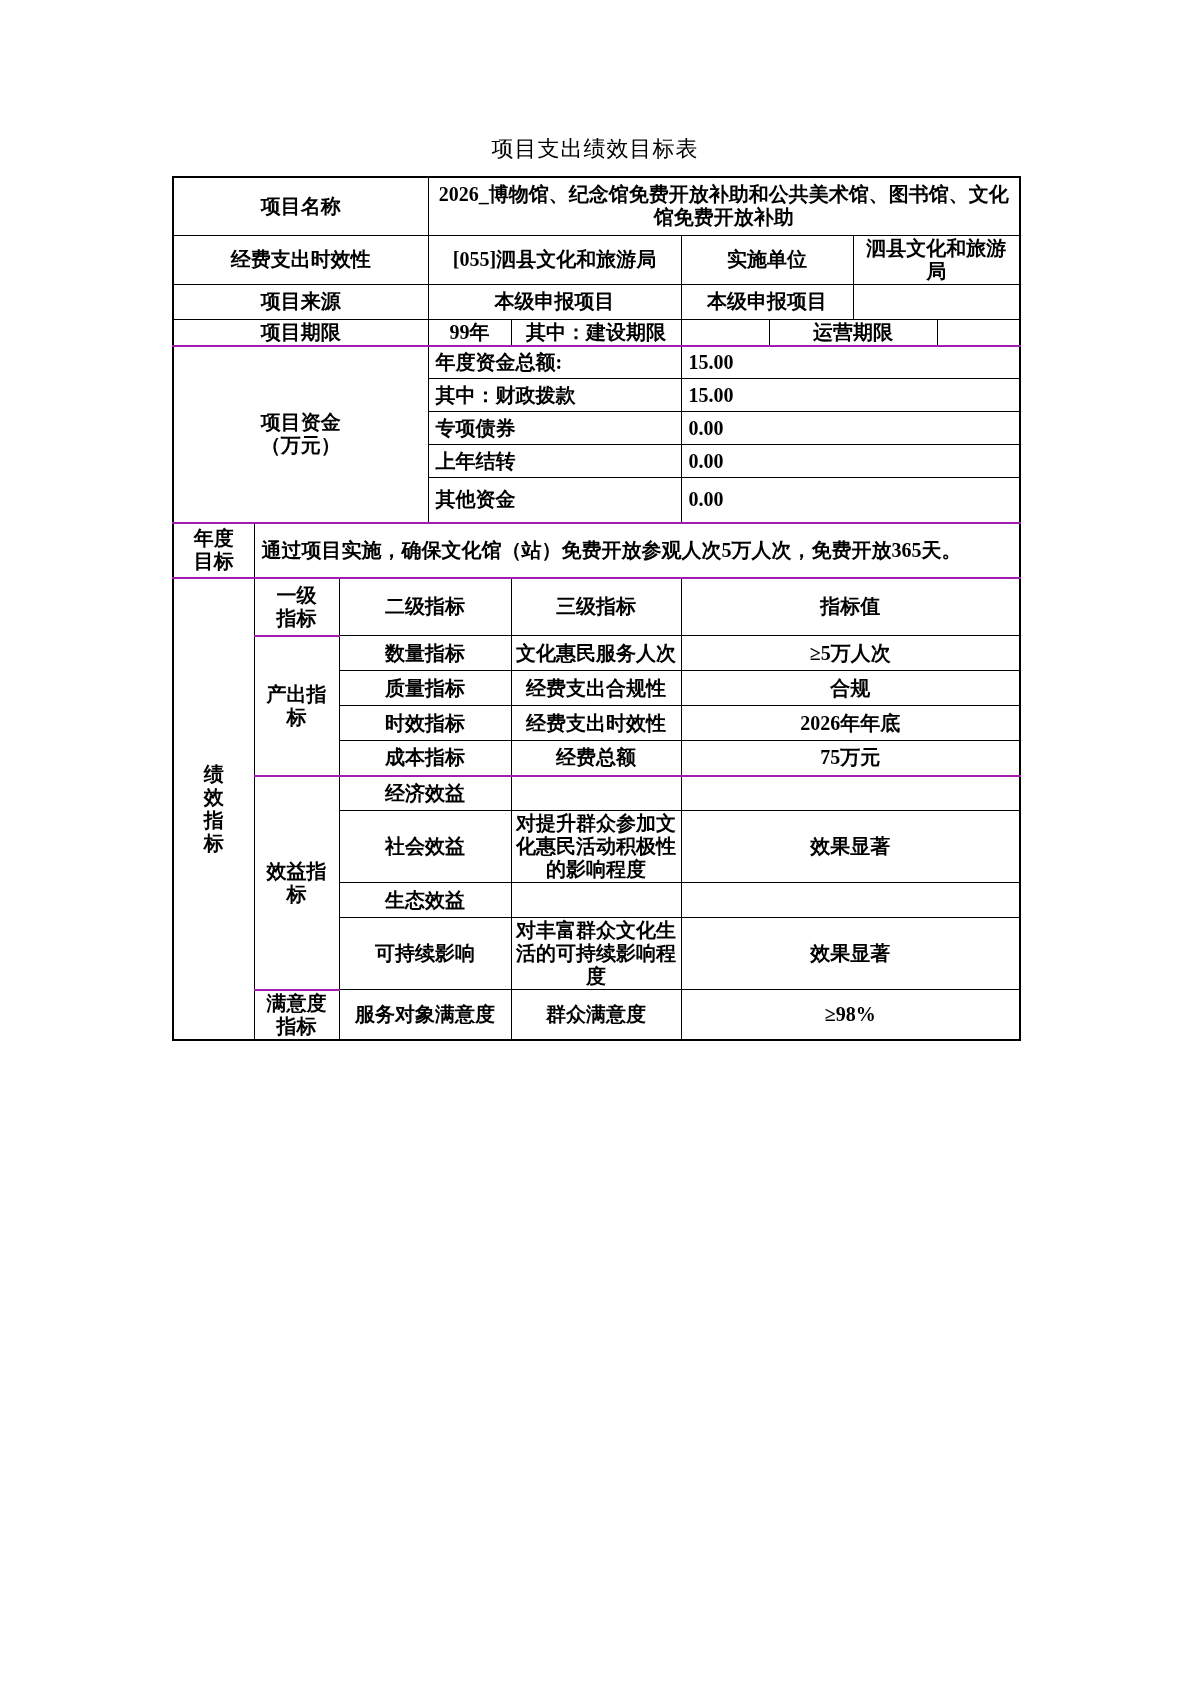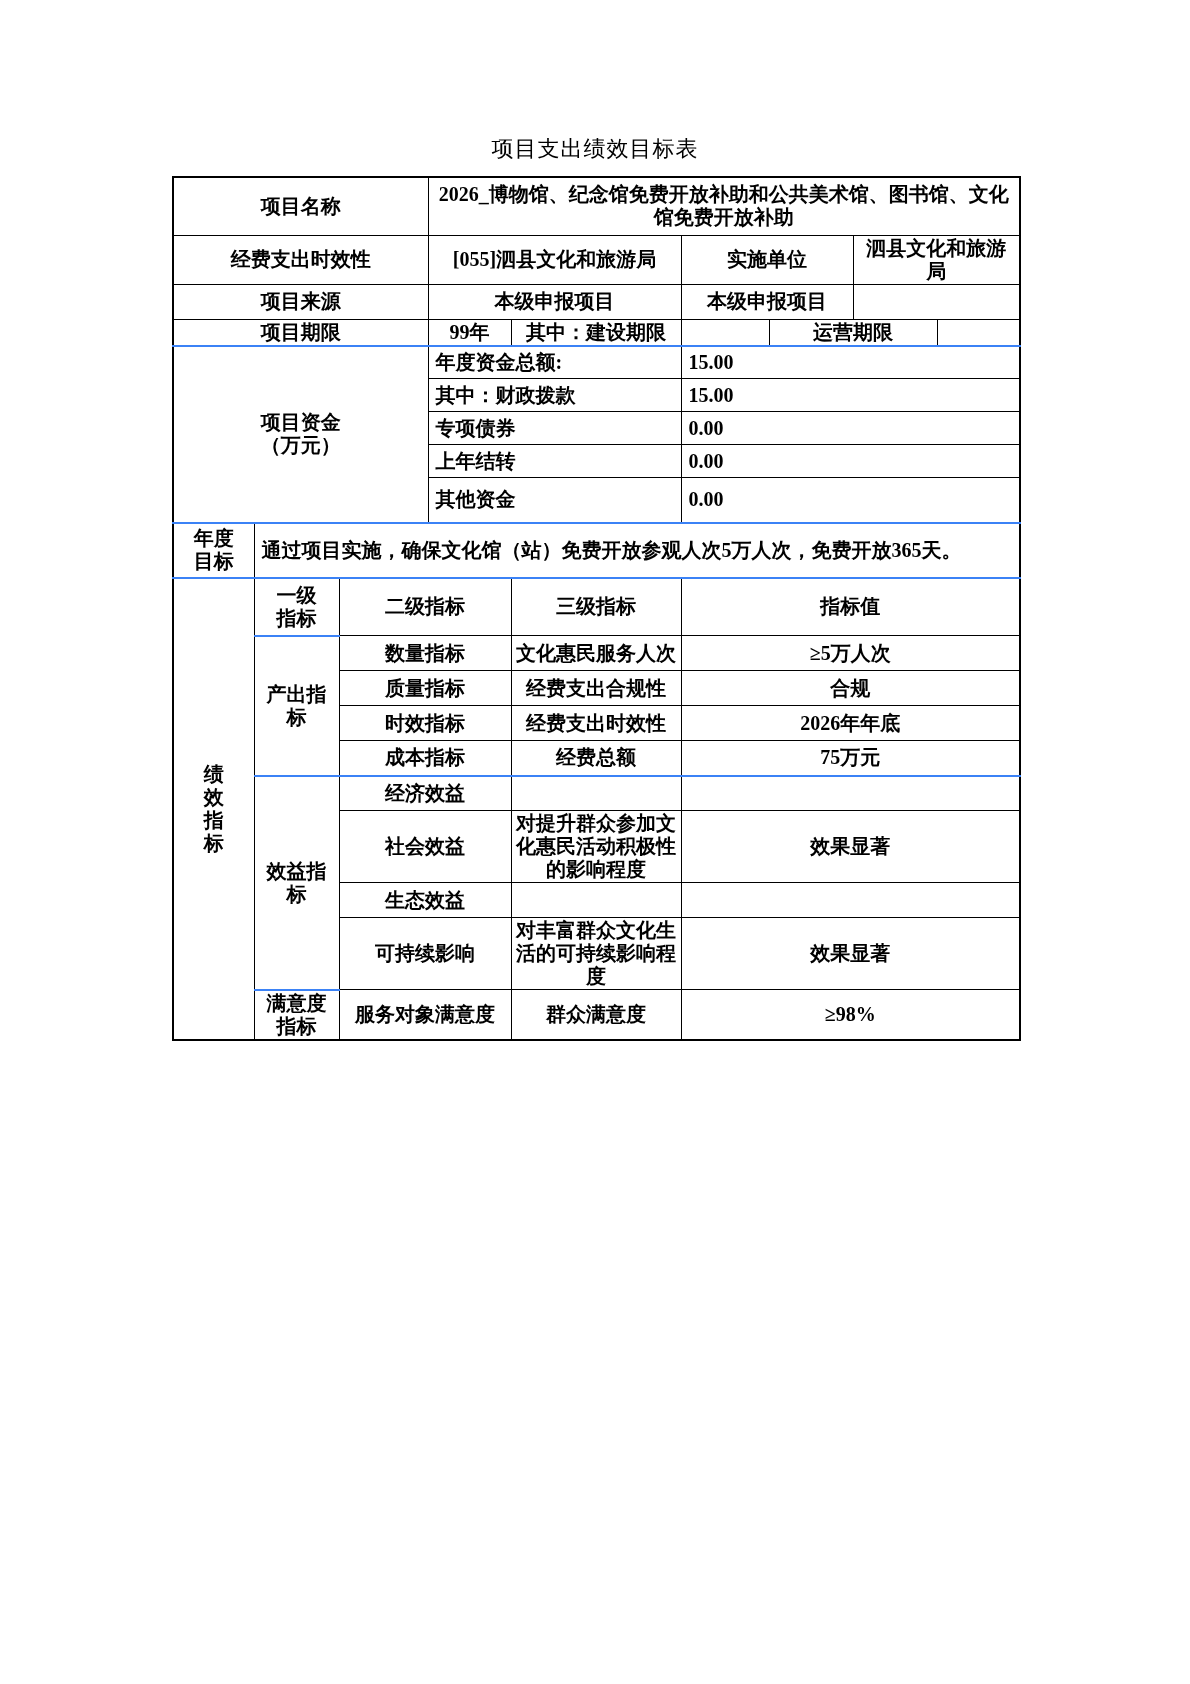--- a/index.html
+++ b/index.html
@@ -19,21 +19,21 @@
   table.main{
     border-collapse:collapse;table-layout:fixed;width:847px;
     margin-left:172px;border:2px solid #000;font-weight:bold;
   }
   td{
     border:1px solid #000;font-size:20px;line-height:23px;
     text-align:center;vertical-align:middle;padding:1px 4px;
     white-space:pre-line;overflow:hidden;box-sizing:border-box;
   }
   td.l{text-align:left;padding-left:7px;}
-  td.bt2{border-top:2px solid #3b82f6;}
+  td.bt2{border-top:2px solid #a21caf;}
 </style>
 </head>
 <body>
 
 <div class="page">
 
   <h1 class="doc-title">项目支出绩效目标表</h1>
 
   <table class="main">
     <colgroup>

